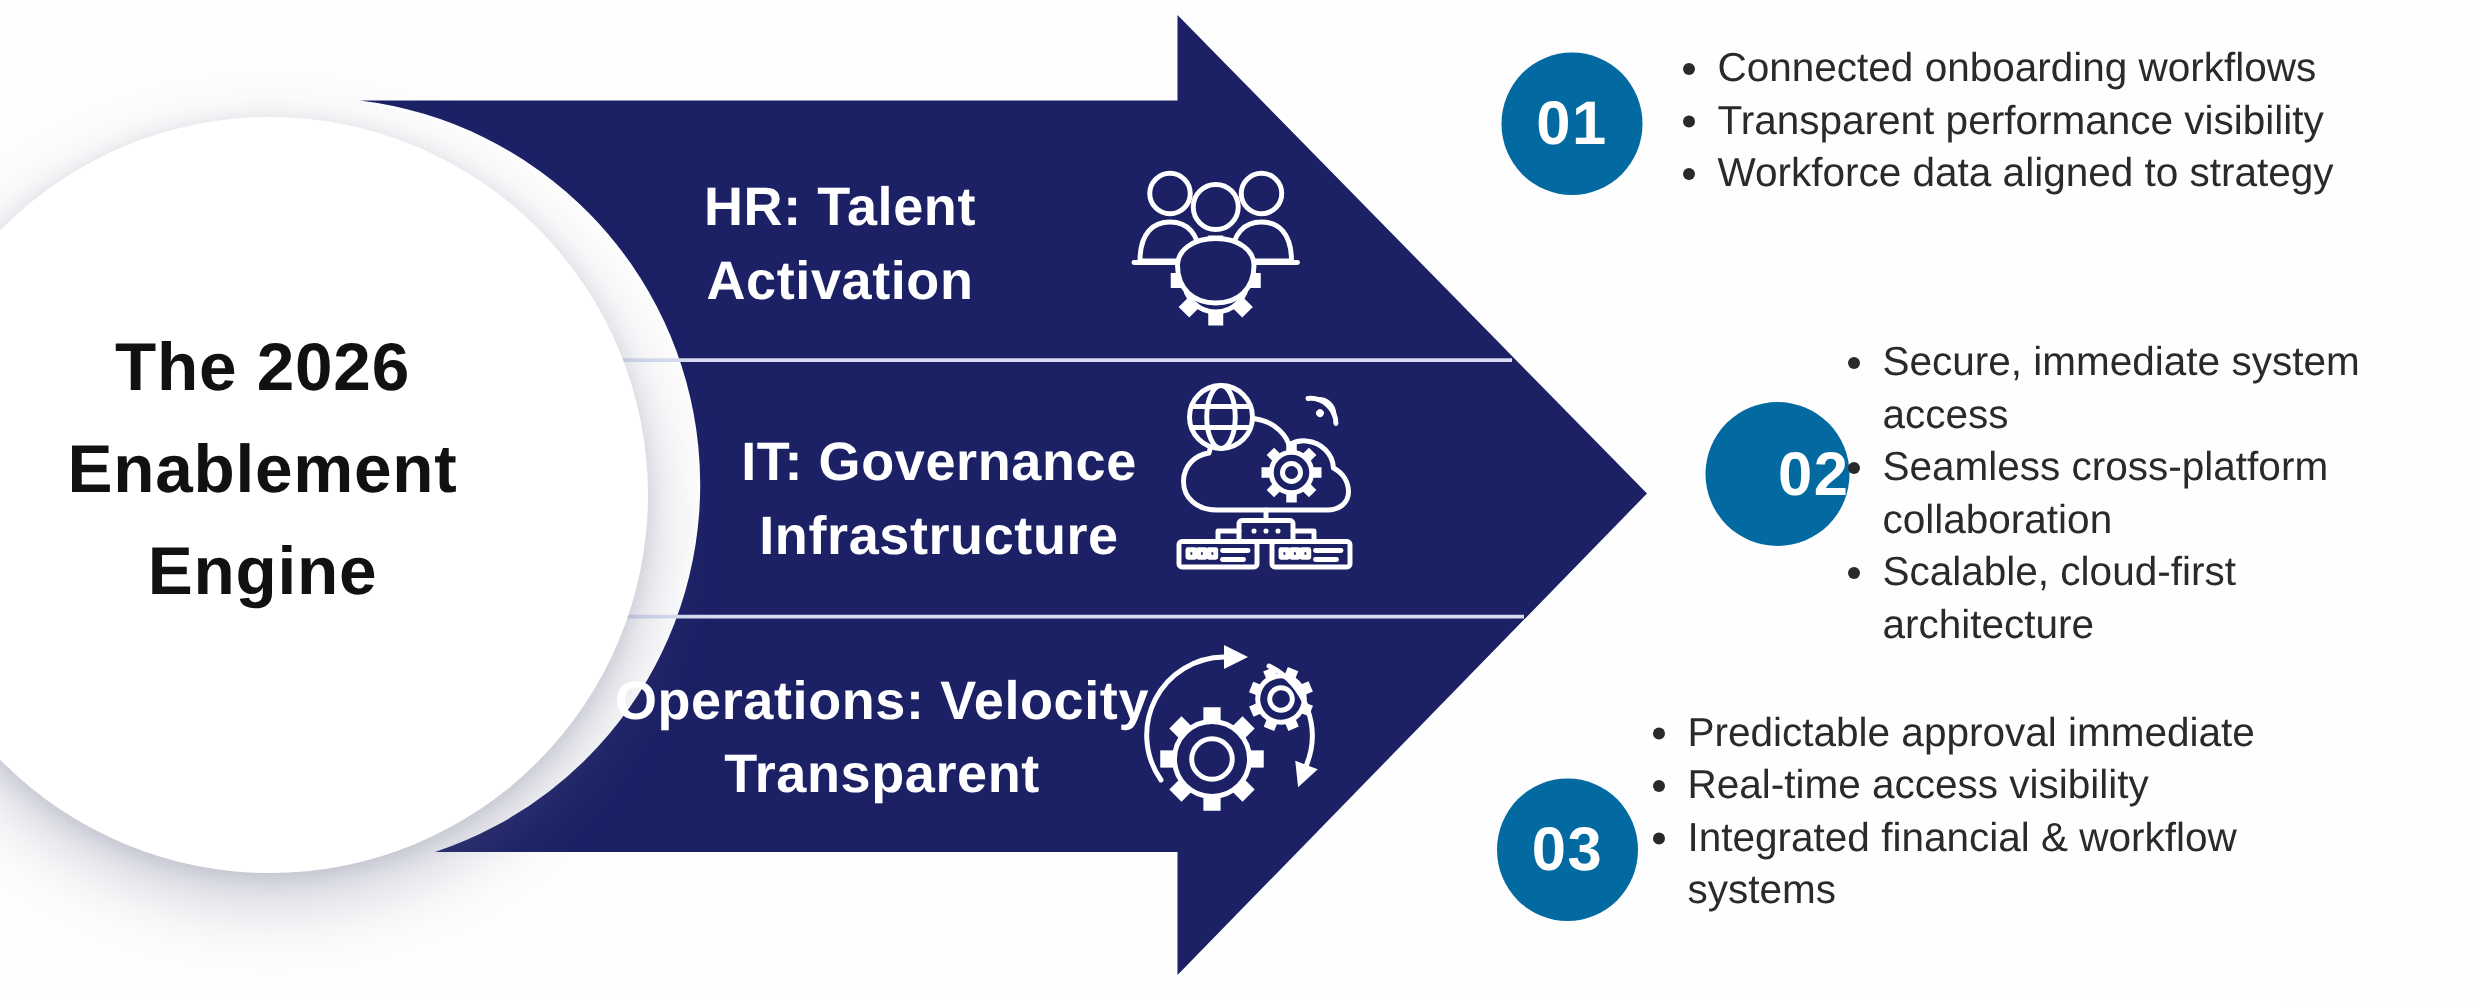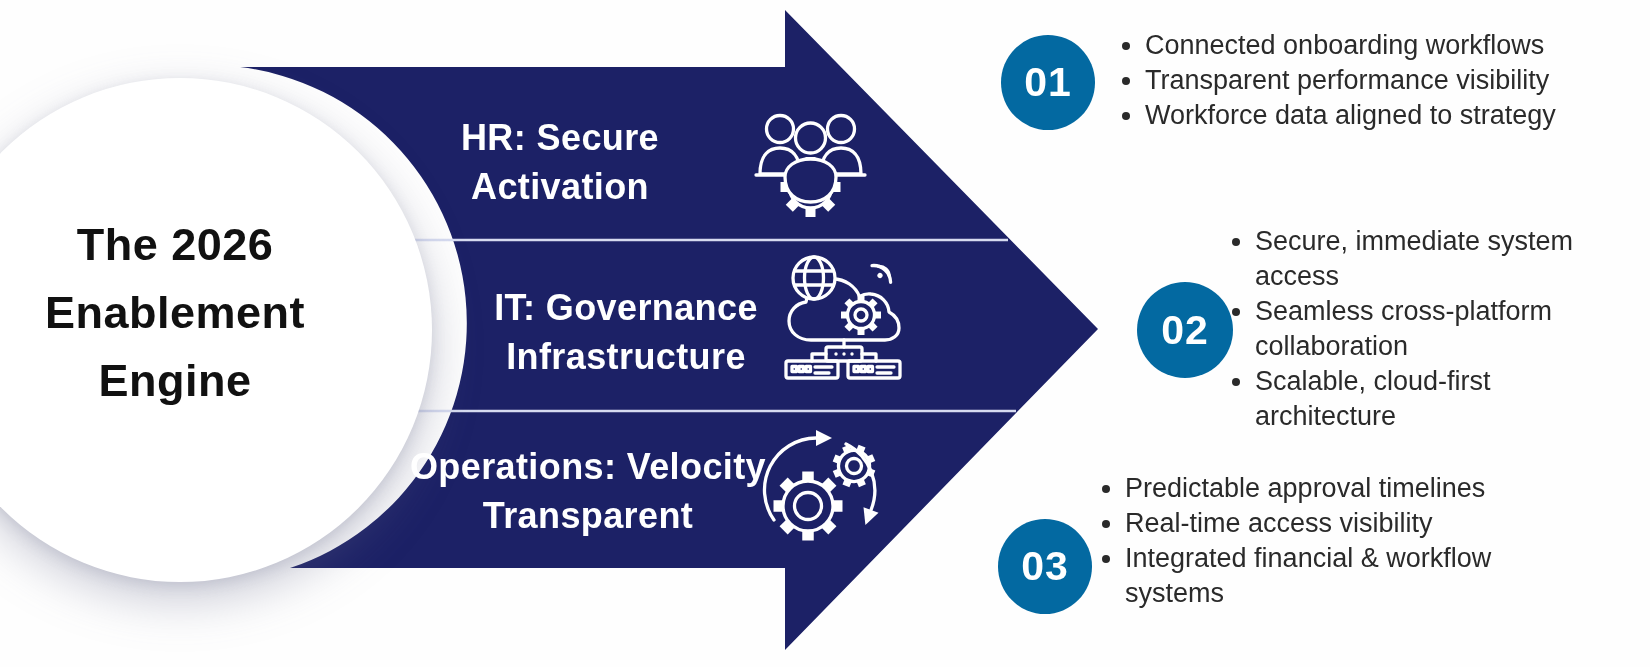--- a/index.html
+++ b/index.html
@@ -28,21 +28,21 @@
 
   .icon-svg{position:absolute;}
   #icon-hr{left:753px;top:91px;}
   #icon-it{left:778px;top:248px;}
   #icon-ops{left:758px;top:424px;}
 
   .step-badge{position:absolute;width:94px;height:95px;border-radius:50%;
     background:#0369a1;display:flex;align-items:center;justify-content:center;
     color:#ffffff;font-weight:800;font-size:41px;letter-spacing:1px;}
   .badge-1{left:1001px;top:35px;}
-  .badge-2{left:1137px;top:282px;width:96px;height:96px;}
+  .badge-2{left:1137px;top:268px;width:96px;height:96px;justify-content:flex-end;}
   .badge-3{left:998px;top:519px;}
 
   .bullets{position:absolute;margin:0;padding:0 0 0 33px;list-style:disc outside;
     color:#2a2a2a;font-size:27px;line-height:35px;font-weight:400;}
   .bullets li{white-space:pre-line;}
   .list-1{left:1112px;top:28px;width:520px;}
   .list-2{left:1222px;top:224px;width:400px;}
   .list-3{left:1092px;top:471px;width:440px;}
 
   .stroke{fill:none;stroke:#ffffff;stroke-width:3.3;stroke-linecap:round;stroke-linejoin:round;}
@@ -58,21 +58,21 @@
     <path d="M240,67 H785 V10 L1098,329 L785,650 V568 H290 A258,258 0 0 0 240,67 Z" fill="#1c2166"></path>
     <line x1="382" y1="240" x2="1008" y2="240" stroke="#d6dbf0" stroke-width="2.5"></line>
     <line x1="382" y1="411" x2="1016" y2="411" stroke="#d6dbf0" stroke-width="2.5"></line>
   </svg>
 
   <div class="title-circle"></div>
   <h1 class="page-title pre">The 2026
 Enablement
 Engine</h1>
 
-  <div class="band-label band-1 pre">HR: Secure
+  <div class="band-label band-1 pre">HR: Talent
 Activation</div>
   <div class="band-label band-2 pre">IT: Governance
 Infrastructure</div>
   <div class="band-label band-3 pre">Operations: Velocity
 Transparent</div>
 
   <svg id="icon-hr" class="icon-svg" width="115" height="127" viewBox="0 0 115 127">
     <g transform="translate(57.5,96)">
       <line class="tooth" stroke-width="10" x1="21" y1="0" x2="30" y2="0"></line>
       <line class="tooth" stroke-width="10" x1="14.8" y1="14.8" x2="21.2" y2="21.2"></line>
@@ -185,19 +185,19 @@
   </ul>
   <ul class="bullets list-2">
     <li>Secure, immediate system
 access</li>
     <li>Seamless cross-platform
 collaboration</li>
     <li>Scalable, cloud-first
 architecture</li>
   </ul>
   <ul class="bullets list-3">
-    <li>Predictable approval timelines</li>
+    <li>Predictable approval immediate</li>
     <li>Real-time access visibility</li>
     <li>Integrated financial &amp; workflow
 systems</li>
   </ul>
 
 </div>
 
 </body></html>

